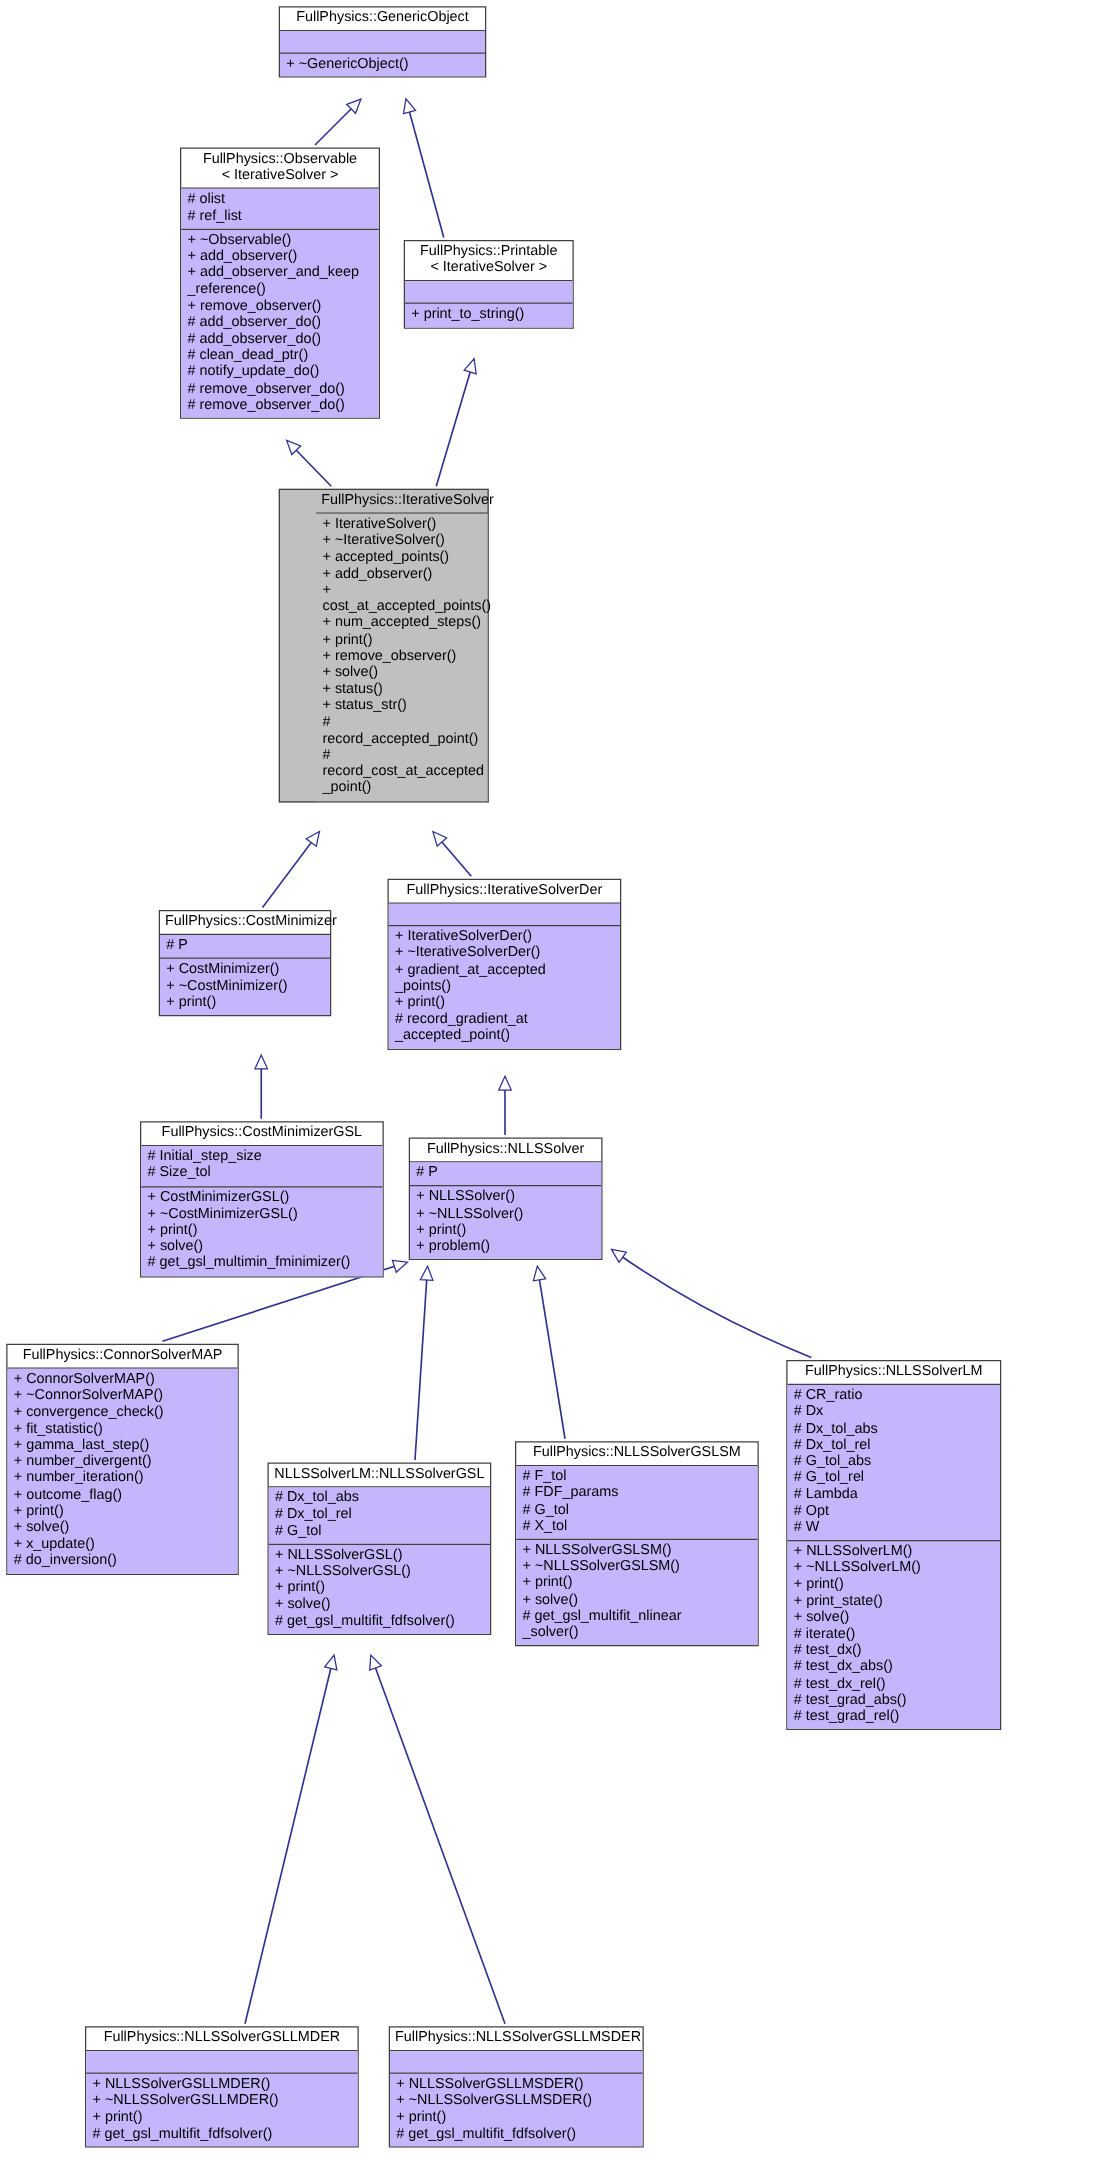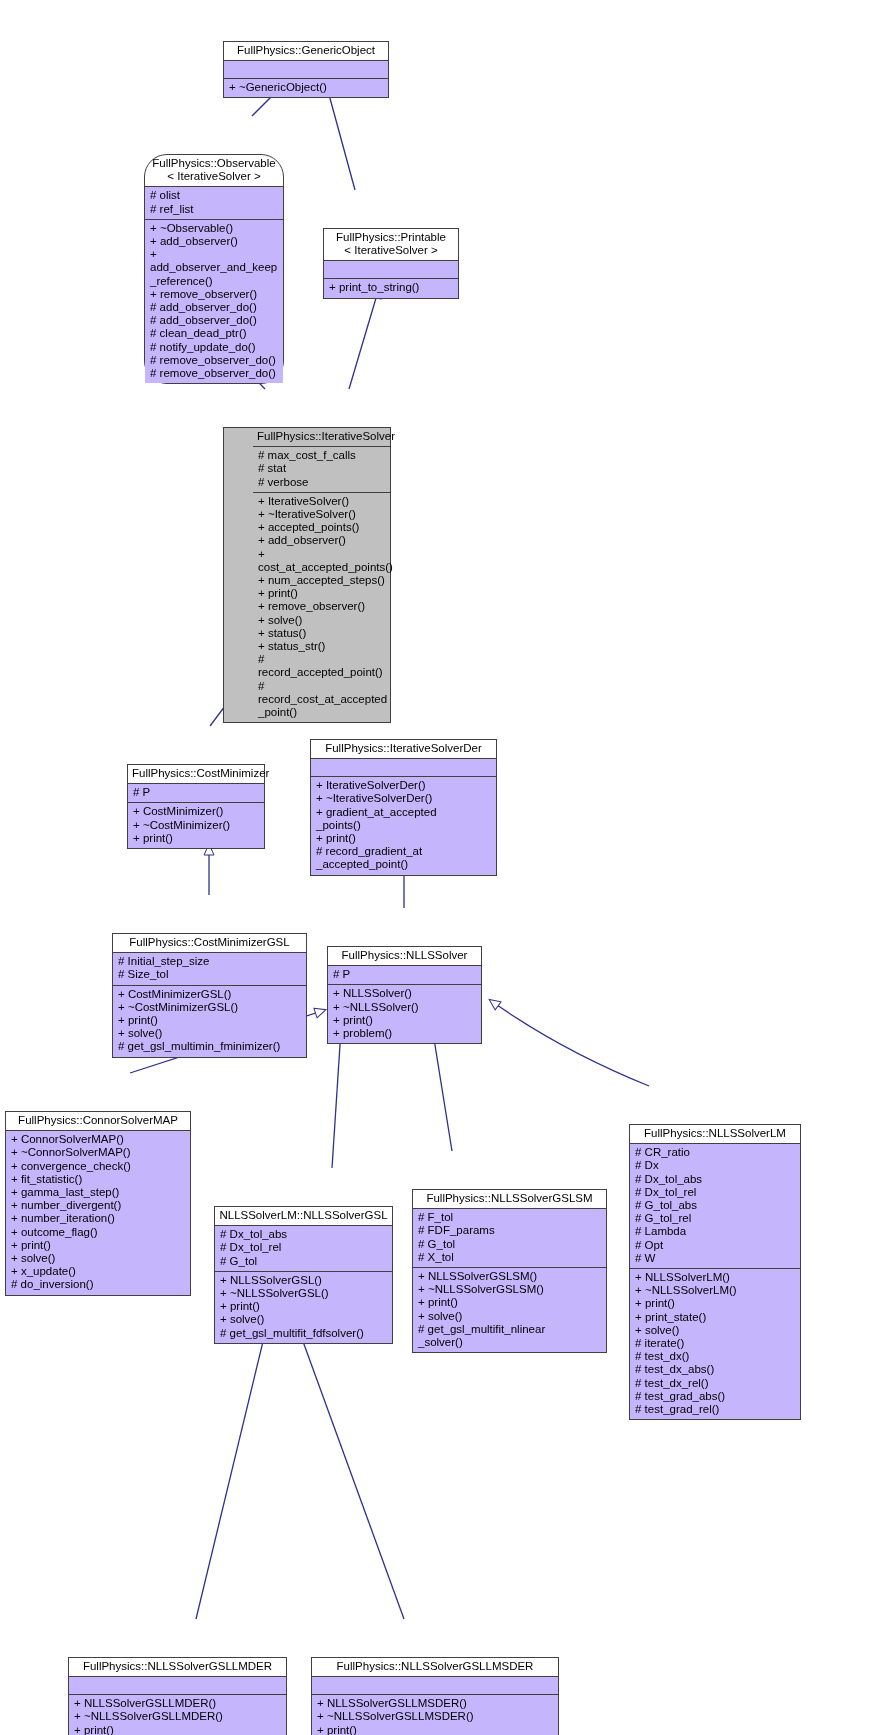--- a/index.html
+++ b/index.html
@@ -24,21 +24,20 @@
     pointer-events: none;
   }
   .node {
     position: absolute;
     box-sizing: border-box;
     border: 1px solid #404040;
     background: #ffffff;
     font-size: 11.5px;
     line-height: 13.2px;
     color: #000000;
-    margin-top: 36px;
   }
   .node.highlight {
     background: #c0c0c0;
   }
   .node.highlight .sec {
     background: #c0c0c0;
   }
   .title {
     text-align: center;
     padding: 2px 4px 3px 4px;
@@ -105,21 +104,21 @@
   </svg>
 
   <div class="node" style="left:223px; top:5px; width:166px;">
     <div class="title">FullPhysics::GenericObject</div>
     <div class="sec empty"></div>
     <div class="sec">
       <div class="row">+ ~GenericObject()</div>
     </div>
   </div>
 
-  <div class="node" style="left:144px; top:118px; width:140px;border-radius:23px;">
+  <div class="node" style="left:144px; top:118px; width:160px;">
     <div class="title">FullPhysics::Observable
 &lt; IterativeSolver &gt;</div>
     <div class="sec">
       <div class="row"># olist</div>
       <div class="row"># ref_list</div>
     </div>
     <div class="sec">
       <div class="row">+ ~Observable()</div>
       <div class="row">+ add_observer()</div>
       <div class="row">+ add_observer_and_keep
@@ -139,25 +138,20 @@
 &lt; IterativeSolver &gt;</div>
     <div class="sec empty"></div>
     <div class="sec">
       <div class="row">+ print_to_string()</div>
     </div>
   </div>
 
   <div class="node highlight" style="left:223px; top:391px; width:168px;padding-left:29px;">
     <div class="title">FullPhysics::IterativeSolver</div>
     <div class="sec">
-      <div class="row"># max_cost_f_calls</div>
-      <div class="row"># stat</div>
-      <div class="row"># verbose</div>
-    </div>
-    <div class="sec">
       <div class="row">+ IterativeSolver()</div>
       <div class="row">+ ~IterativeSolver()</div>
       <div class="row">+ accepted_points()</div>
       <div class="row">+ add_observer()</div>
       <div class="row">+ cost_at_accepted_points()</div>
       <div class="row">+ num_accepted_steps()</div>
       <div class="row">+ print()</div>
       <div class="row">+ remove_observer()</div>
       <div class="row">+ solve()</div>
       <div class="row">+ status()</div>
@@ -306,21 +300,21 @@
     <div class="title">FullPhysics::NLLSSolverGSLLMDER</div>
     <div class="sec empty"></div>
     <div class="sec">
       <div class="row">+ NLLSSolverGSLLMDER()</div>
       <div class="row">+ ~NLLSSolverGSLLMDER()</div>
       <div class="row">+ print()</div>
       <div class="row"># get_gsl_multifit_fdfsolver()</div>
     </div>
   </div>
 
-  <div class="node" style="left:311px; top:1621px; width:248px;">
+  <div class="node" style="left:311px; top:1621px; width:204px;">
     <div class="title">FullPhysics::NLLSSolverGSLLMSDER</div>
     <div class="sec empty"></div>
     <div class="sec">
       <div class="row">+ NLLSSolverGSLLMSDER()</div>
       <div class="row">+ ~NLLSSolverGSLLMSDER()</div>
       <div class="row">+ print()</div>
       <div class="row"># get_gsl_multifit_fdfsolver()</div>
     </div>
   </div>
 

